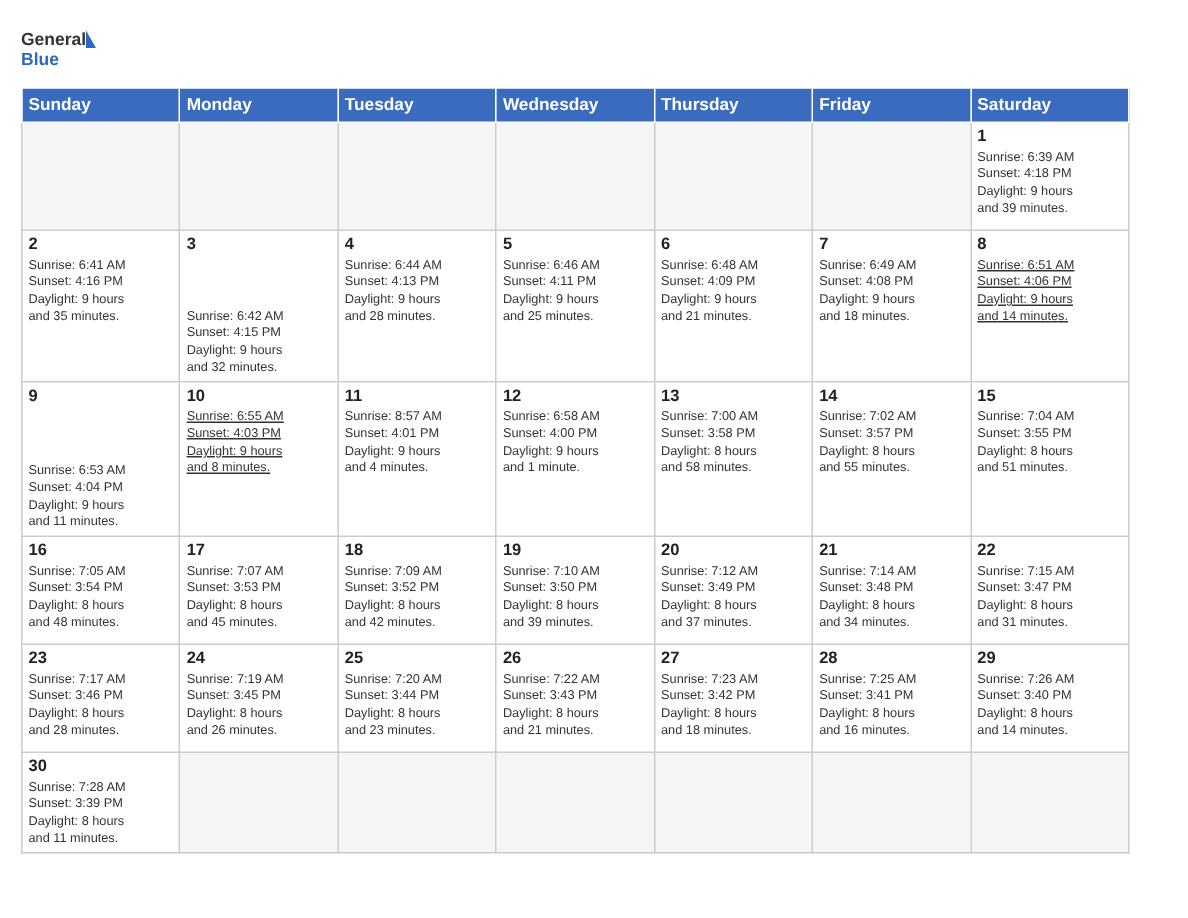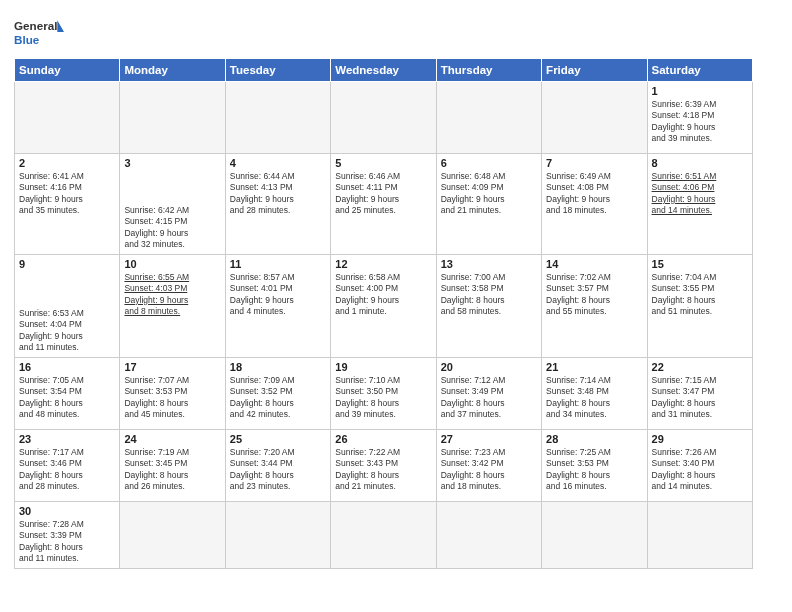--- a/index.html
+++ b/index.html
@@ -315,21 +315,21 @@
           <td>
             <span class="day-number">27</span>
             <div class="day-info" style="white-space: pre-line;">Sunrise: 7:23 AM
 Sunset: 3:42 PM
 Daylight: 8 hours
 and 18 minutes.</div>
           </td>
           <td>
             <span class="day-number">28</span>
             <div class="day-info" style="white-space: pre-line;">Sunrise: 7:25 AM
-Sunset: 3:53 PM
+Sunset: 3:41 PM
 Daylight: 8 hours
 and 16 minutes.</div>
           </td>
           <td>
             <span class="day-number">29</span>
             <div class="day-info" style="white-space: pre-line;">Sunrise: 7:26 AM
 Sunset: 3:40 PM
 Daylight: 8 hours
 and 14 minutes.</div>
           </td>

